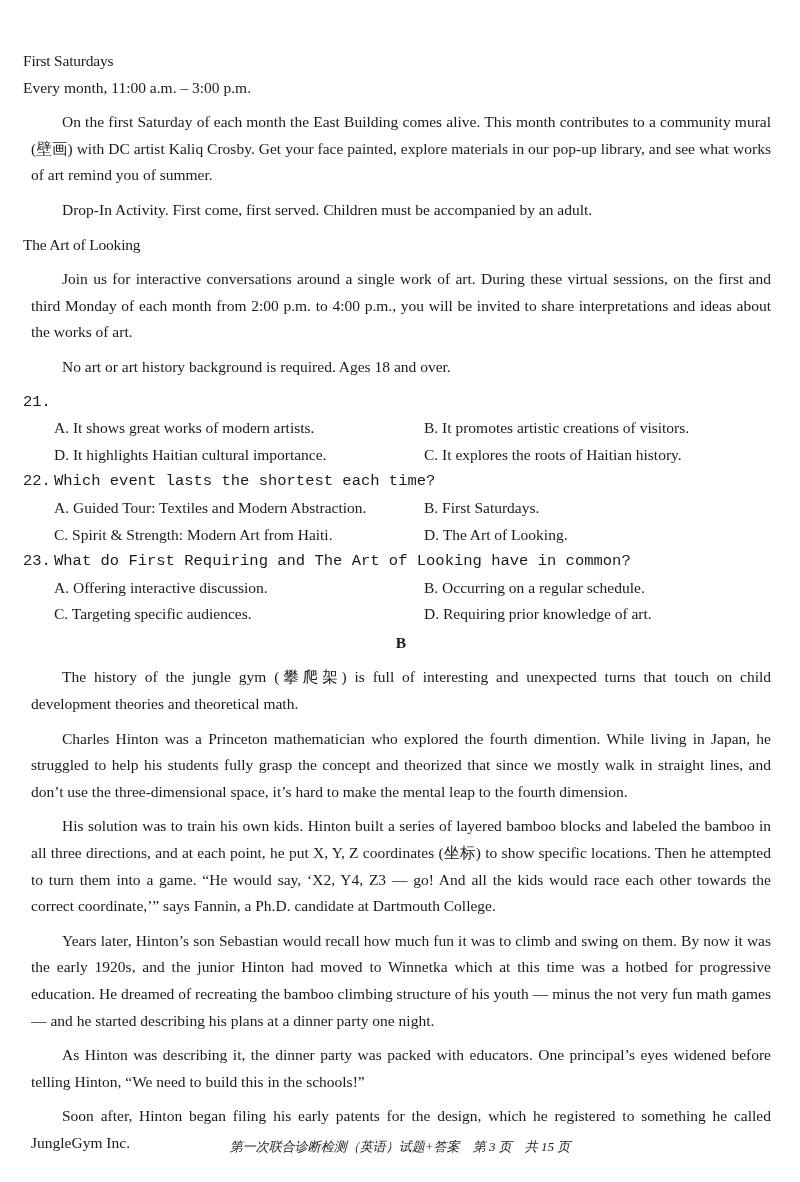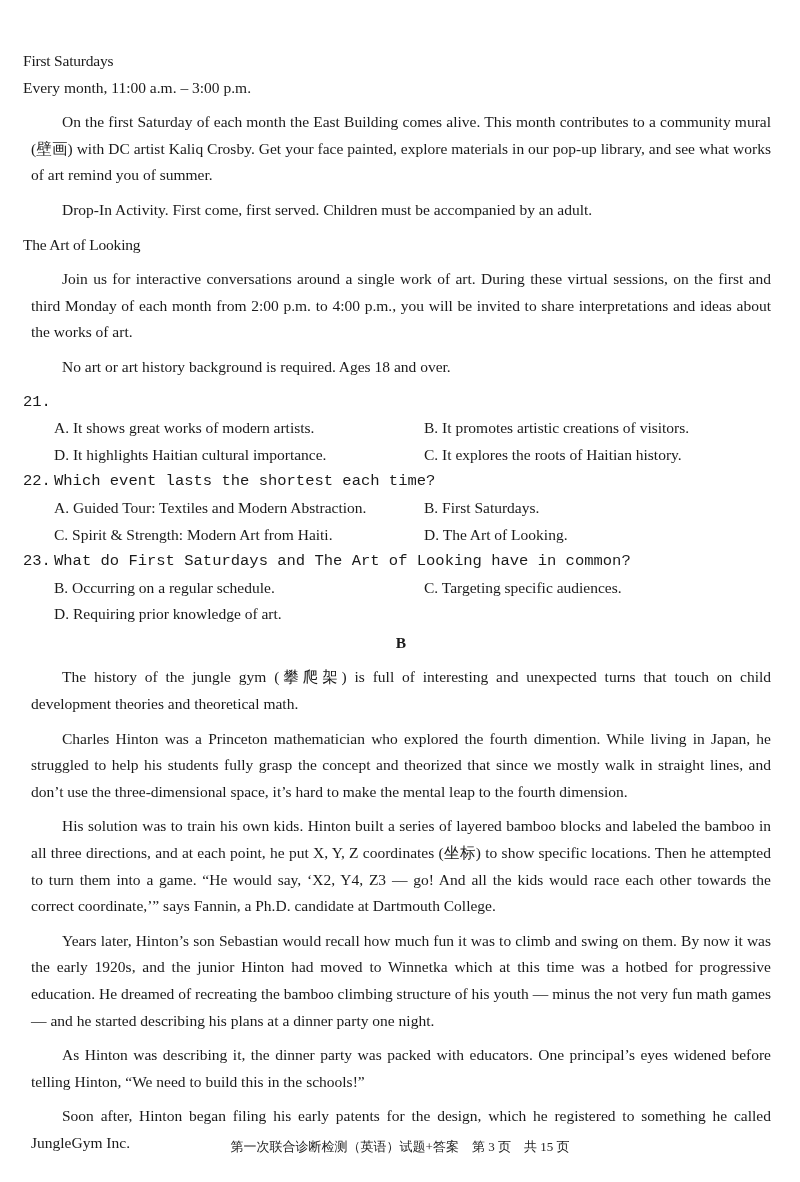--- a/index.html
+++ b/index.html
@@ -11,21 +11,21 @@
   .page { position: absolute; left: 23px; top: 48px; width: 756px; }
   .line { height: 26.6px; line-height: 26.6px; white-space: nowrap; }
   .heading { font-weight: normal; font-size: 15.5px; letter-spacing: -0.2px; }
   .q { display: flex; font-family: Liberation Mono, monospace; }
   .q .num { width: 31px; flex: none; }
   .opts { display: grid; grid-template-columns: 370px 370px; padding-left: 31px; }
   .opt { height: 26.6px; line-height: 26.6px; white-space: nowrap; }
   .section-letter { text-align: center; font-weight: bold; height: 26.6px; line-height: 26.6px; margin-top: 2px; }
   .pwrap p { margin: 8px; line-height: 26.6px; text-align: justify; }
   .pwrap p.ind { text-indent: 31px; }
-  .footer { position: absolute; top: 1138px; left: 0; width: 800px; text-align: center; font-size: 13px; color: #222; }
+  .footer { position: absolute; top: 1138px; left: 0; width: 800px; text-align: center; font-size: 13px; color: #222; font-style: italic; }
 </style>
 </head>
 <body>
 
 <div class="page">
 
   <div class="line heading">First Saturdays</div>
   <div class="line">Every month, 11:00 a.m. – 3:00 p.m.</div>
   <div class="pwrap">
     <p class="ind">On the first Saturday of each month the East Building comes alive. This month contributes to a community mural (壁画) with DC artist Kaliq Crosby. Get your face painted, explore materials in our pop-up library, and see what works of art remind you of summer.</p>
@@ -54,23 +54,24 @@
   </div>
   <div class="opts">
     <div class="opt">A. Guided Tour: Textiles and Modern Abstraction.</div>
     <div class="opt">B. First Saturdays.</div>
     <div class="opt">C. Spirit &amp; Strength: Modern Art from Haiti.</div>
     <div class="opt">D. The Art of Looking.</div>
   </div>
 
   <div class="q line">
     <span class="num">23.</span>
-    <span>What do First Saturdays and The Art of Looking have in common?</span>
+    <span>What do First Requiring and The Art of Looking have in common?</span>
   </div>
   <div class="opts">
+    <div class="opt">A. Offering interactive discussion.</div>
     <div class="opt">B. Occurring on a regular schedule.</div>
     <div class="opt">C. Targeting specific audiences.</div>
     <div class="opt">D. Requiring prior knowledge of art.</div>
   </div>
 
   <div class="section-letter">B</div>
 
   <div class="pwrap">
     <p class="ind">The history of the jungle gym (攀爬架) is full of interesting and unexpected turns that touch on child development theories and theoretical math.</p>
     <p class="ind">Charles Hinton was a Princeton mathematician who explored the fourth dimention. While living in Japan, he struggled to help his students fully grasp the concept and theorized that since we mostly walk in straight lines, and don’t use the three-dimensional space, it’s hard to make the mental leap to the fourth dimension.</p>

